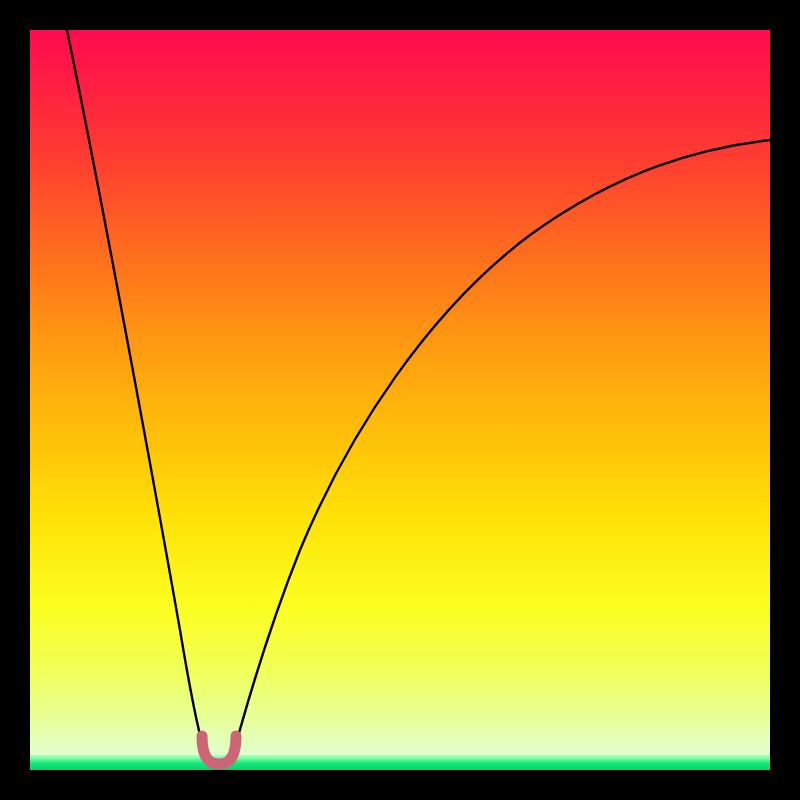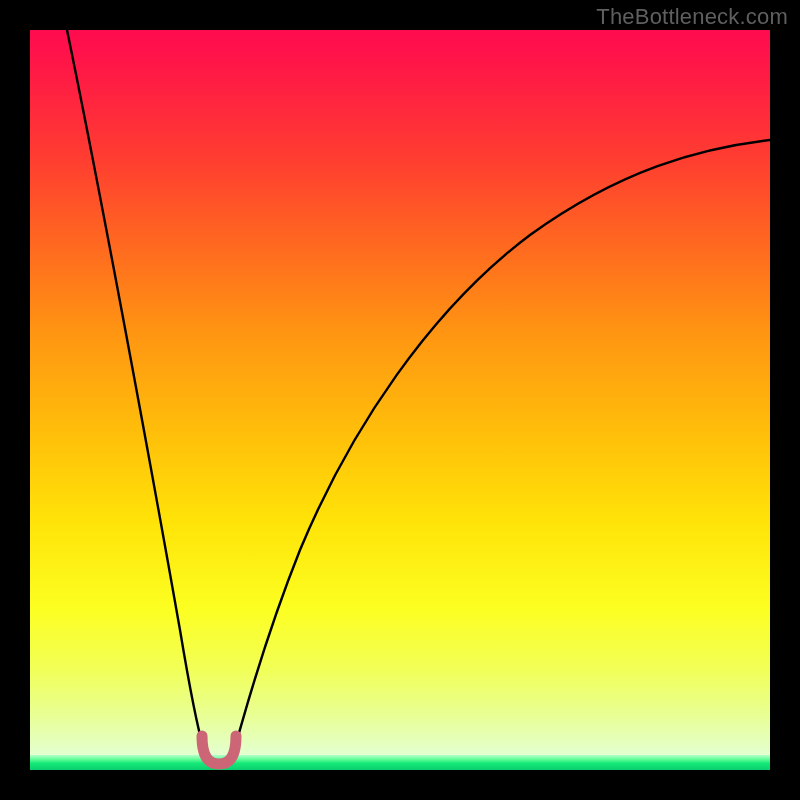--- a/index.html
+++ b/index.html
@@ -73,21 +73,20 @@
     font-weight: 500;
     letter-spacing: 0.2px;
     user-select: none;
   }
 </style>
 </head>
 <body>
 
 <div class="stage">
 
-  <div class="watermark">TheBottleneck.com</div>
 
   <div class="plot">
     <div class="gradient"></div>
     <div class="green-band"></div>
 
     <svg class="curves" viewBox="0 0 740 740" preserveAspectRatio="none">
 
       <path d="M 37 0
                C 70 160, 120 430, 150 600
                C 160 660, 168 700, 174 720" fill="none" stroke="#000" stroke-width="2.4" stroke-linecap="round"></path>

